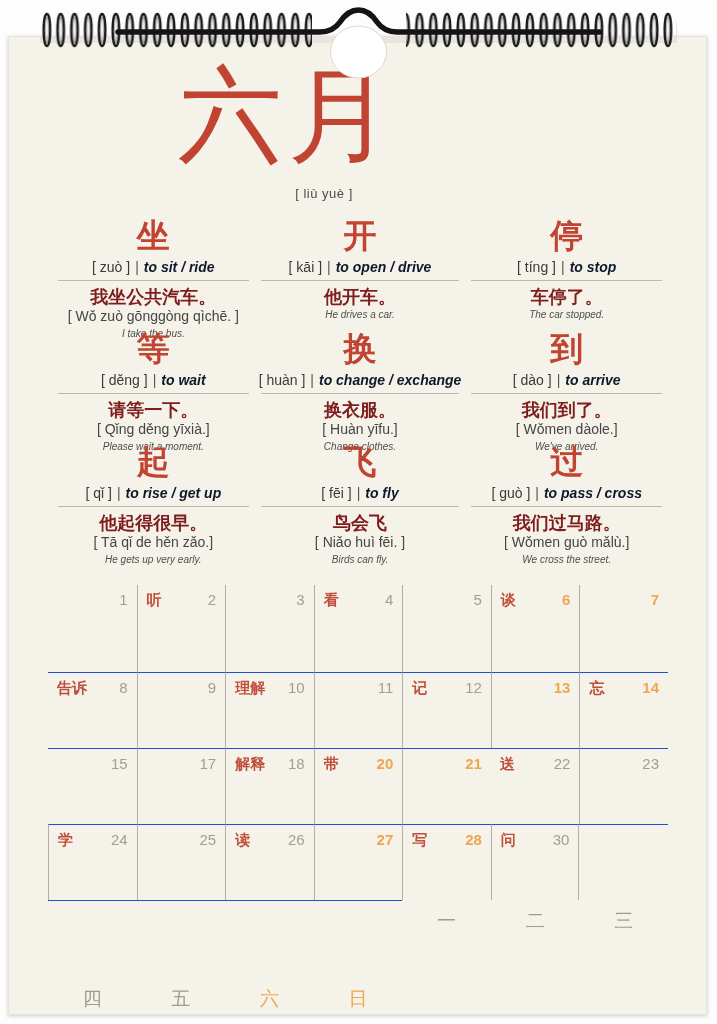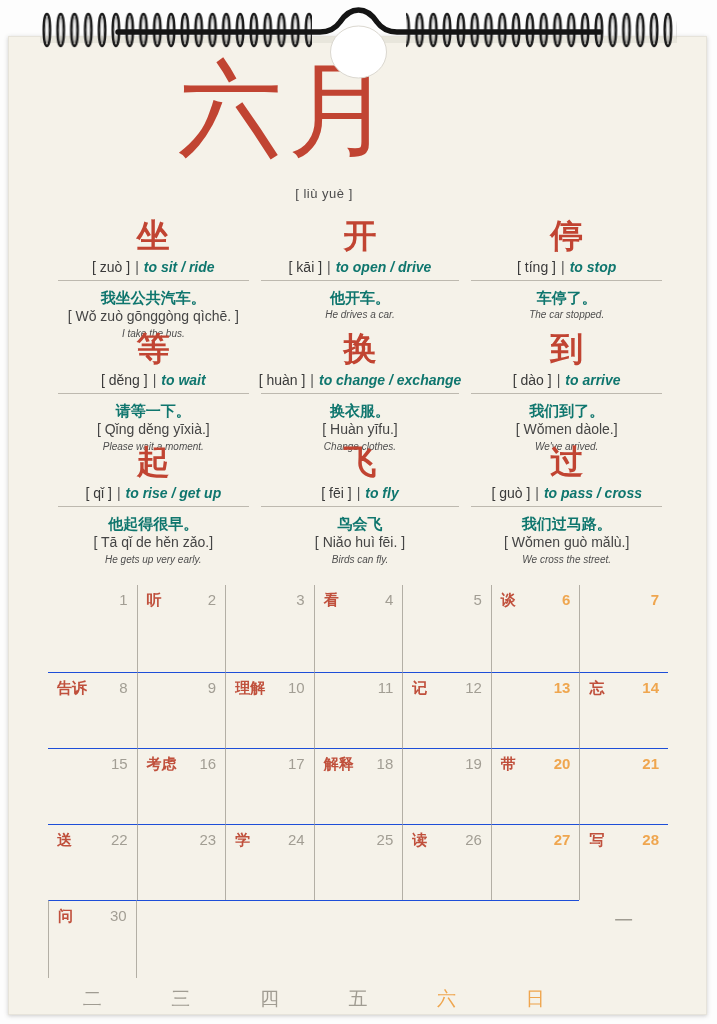--- a/index.html
+++ b/index.html
@@ -7,39 +7,39 @@
     position:relative;width:717px;height:1024px;background:#fdfdfd;overflow:hidden;
     font-family:"Liberation Sans","DejaVu Sans",sans-serif;
   }
   .paper{
     position:absolute;left:8px;top:36px;width:699px;height:979px;
     background:#f5f2e9;border:1px solid #e6e3da;box-sizing:border-box;
     box-shadow:0 1px 4px rgba(60,60,60,.25);
   }
   .binding{position:absolute;left:0;top:0;z-index:5;}
   .month-title{
-    position:absolute;left:0;top:52px;width:576px;text-align:center;
+    position:absolute;left:0;top:58px;width:576px;text-align:center;
     font-size:104px;line-height:1.1;font-weight:500;color:#c14432;letter-spacing:6px;z-index:2;
   }
   .month-pinyin{
     position:absolute;left:0;top:186px;width:648px;text-align:center;
     font-size:13px;color:#4c4c4c;letter-spacing:.5px;z-index:2;
   }
   .vocab-grid{
     position:absolute;left:56px;top:216px;width:608px;z-index:2;
     display:grid;grid-template-columns:repeat(3,1fr);column-gap:8px;
   }
   .entry{height:113px;text-align:center;overflow:visible;}
   .entry .char{font-size:33px;line-height:40px;font-weight:700;color:#c14432;}
   .entry .defline{font-size:14px;line-height:18px;margin-top:2px;white-space:nowrap;}
   .entry .pin{color:#3a3a3a;}
   .entry .sep{color:#555;margin:0 5px;}
-  .entry .def{font-weight:700;font-style:italic;color:#0f766e;text-align:center;}
+  .entry .def{font-weight:700;font-style:italic;color:#0f172a;text-align:center;}
   .entry .divider{border-bottom:1px solid #bdb9af;margin:4px 2px 5px 2px;height:0;}
-  .entry .cn{font-size:15px;line-height:17px;font-weight:600;color:#0f766e;margin-top:8px;}
+  .entry .cn{font-size:18px;line-height:17px;font-weight:600;color:#7f1d1d;margin-top:8px;}
   .entry .spin{font-size:14px;line-height:18px;color:#454545;margin-top:1px;}
   .entry .en{font-size:10px;line-height:18px;font-style:italic;color:#4e4e4e;}
   .cal{
     position:absolute;left:48px;top:585px;width:620px;z-index:2;
     display:grid;grid-template-columns:repeat(7,1fr);
     grid-template-rows:87px 76px 76px 76px 78px 40px;
   }
   .cell{
     box-sizing:border-box;display:flex;justify-content:space-between;align-items:flex-start;
     padding:6px 9px 0 9px;font-size:15px;
@@ -220,34 +220,26 @@
     <div class="cell bl bt wk">
         <span class="word">忘</span>
         <span class="num">14</span>
       </div>
 
     <div class="cell bt">
         <span class="word"></span>
         <span class="num">15</span>
       </div>
     <div class="cell bl bt">
-        <span class="word">考虑</span>
-        <span class="num">16</span>
-      </div>
-    <div class="cell bl bt">
         <span class="word"></span>
         <span class="num">17</span>
       </div>
     <div class="cell bl bt">
         <span class="word">解释</span>
         <span class="num">18</span>
-      </div>
-    <div class="cell bl bt">
-        <span class="word"></span>
-        <span class="num">19</span>
       </div>
     <div class="cell bl bt wk">
         <span class="word">带</span>
         <span class="num">20</span>
       </div>
     <div class="cell bl bt wk">
         <span class="word"></span>
         <span class="num">21</span>
       </div>
 

